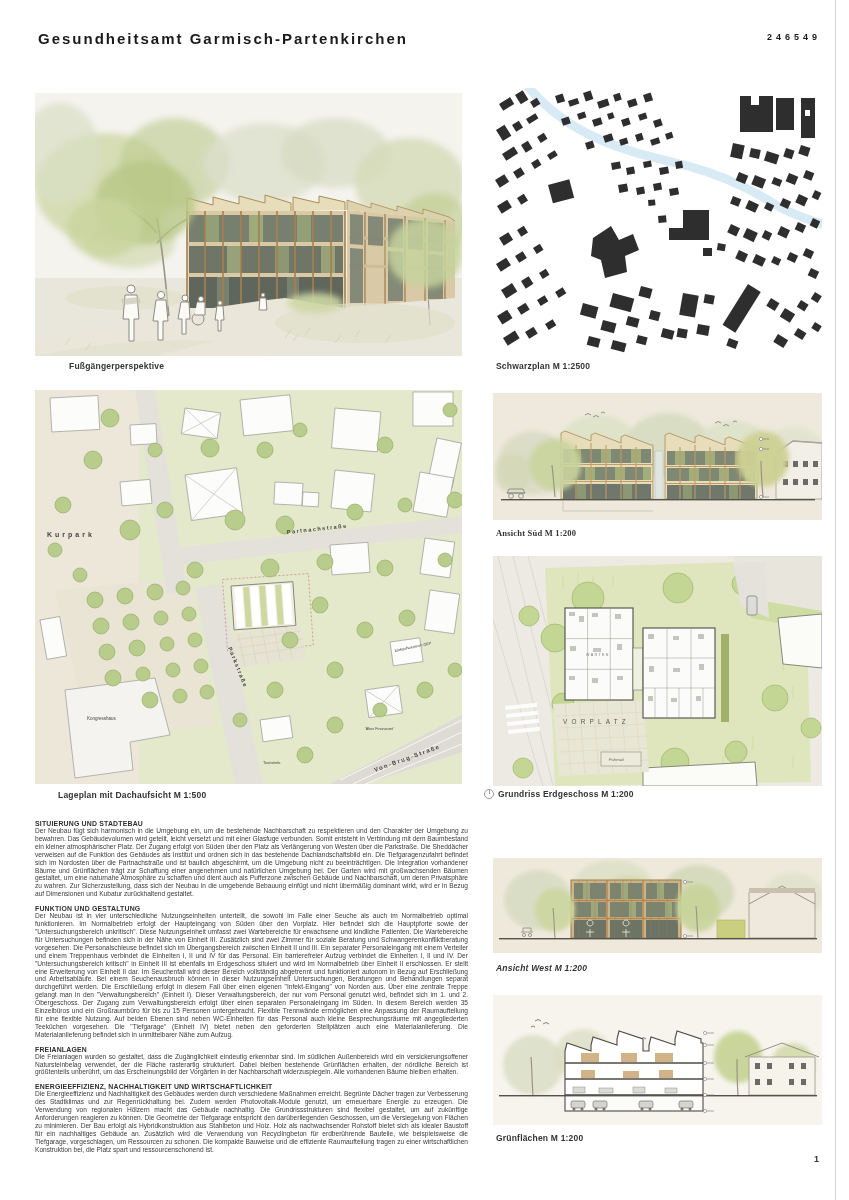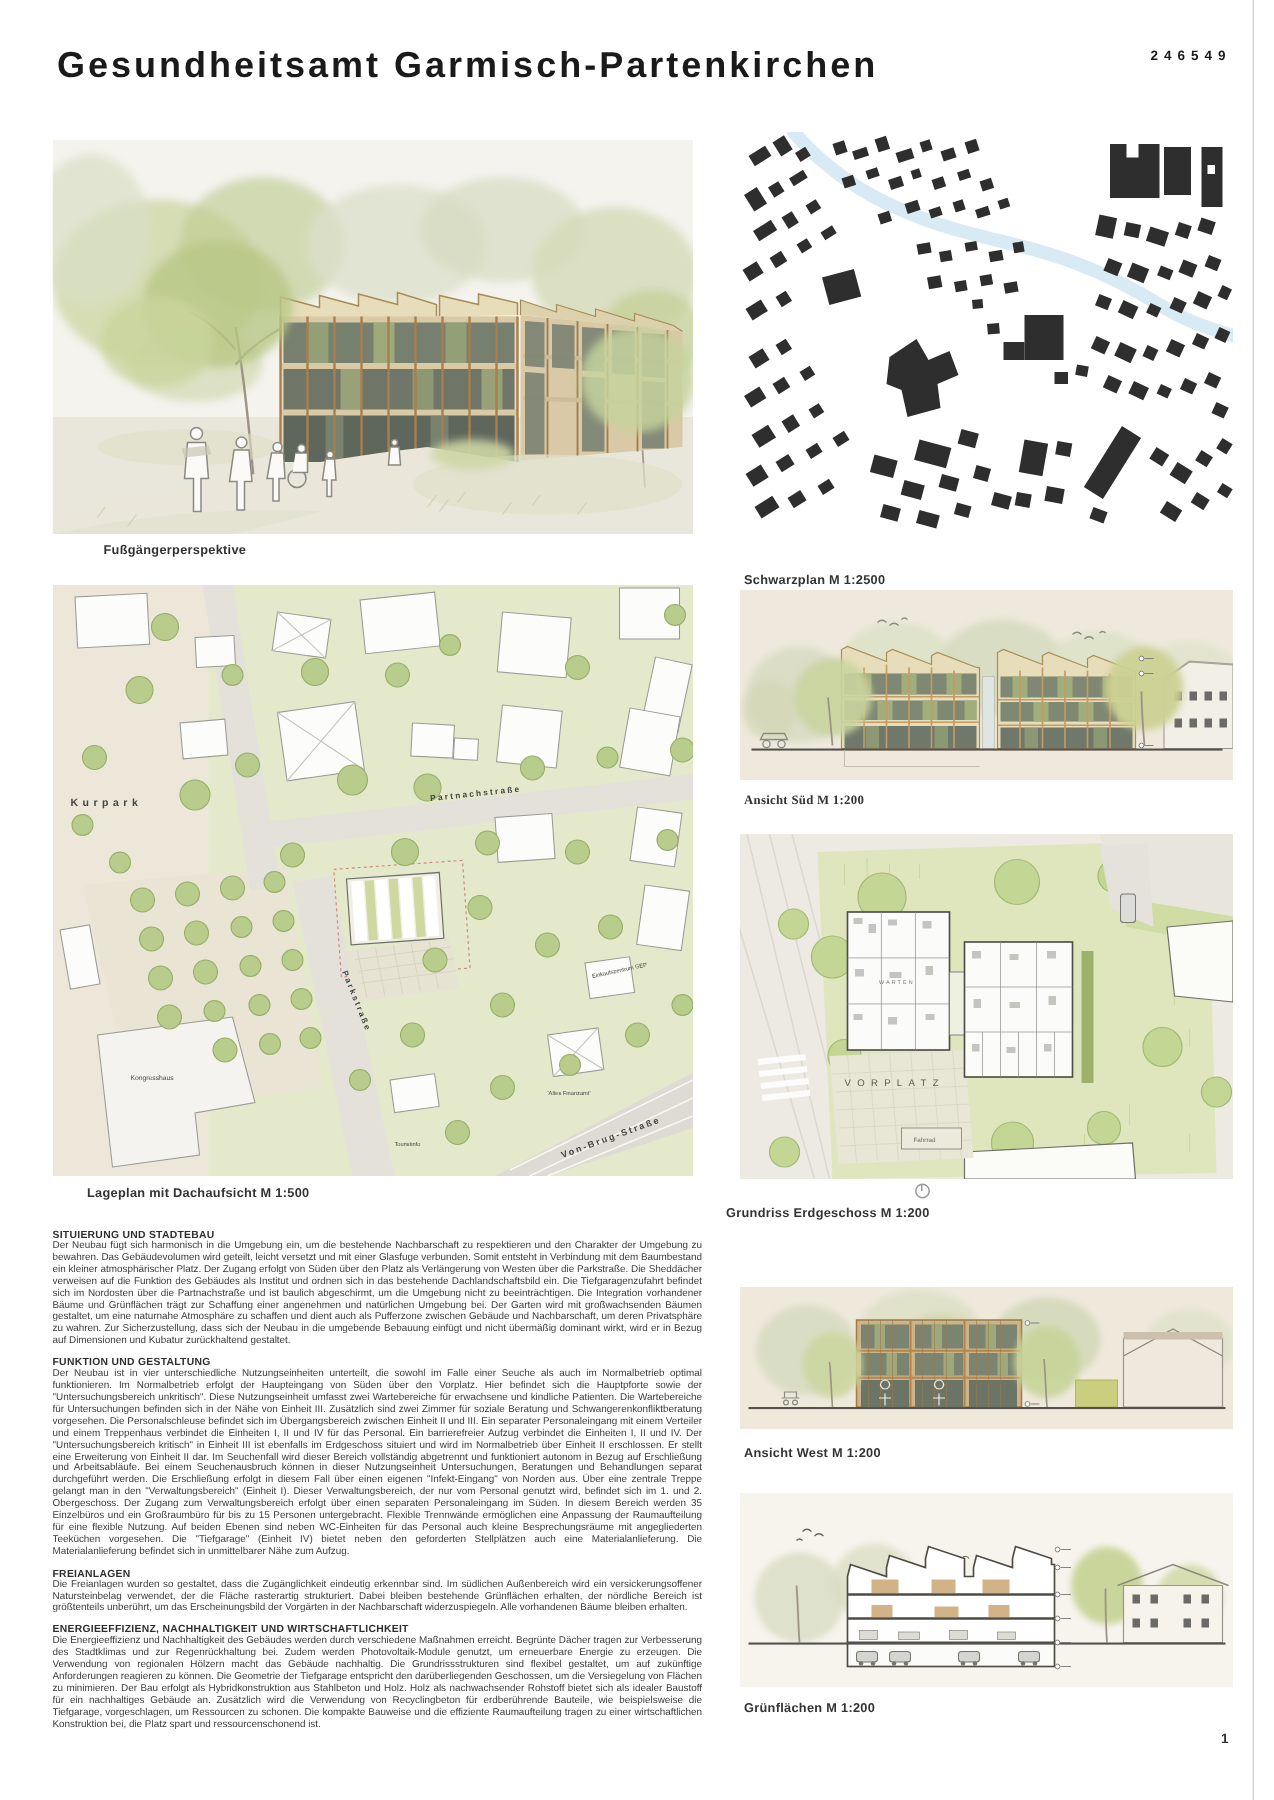--- a/index.html
+++ b/index.html
@@ -1,23 +1,23 @@
 <!DOCTYPE html>
 <html><head>
 <meta charset="utf-8">
 <style>
   html,body{margin:0;padding:0;background:#e8e8e8;}
   .board{position:relative;width:849px;height:1200px;background:#ffffff;margin:0 auto;
          font-family:"Liberation Sans",sans-serif;overflow:hidden;}
   .edge-line{position:absolute;top:0;right:13px;width:1px;height:1200px;background:#d6d6d6;}
-  .title{position:absolute;left:38px;top:30px;font-size:24px;font-weight:bold;color:#1a1a1a;letter-spacing:2px;}
+  .title{position:absolute;left:38px;top:30px;font-size:15px;font-weight:bold;color:#1a1a1a;letter-spacing:2px;}
   .code{position:absolute;right:28px;top:32px;font-size:9px;font-weight:bold;color:#1a1a1a;letter-spacing:4px;}
   .fig{position:absolute;overflow:hidden;}
   .cap{position:absolute;font-size:8.5px;font-weight:bold;color:#333;letter-spacing:.2px;}
-  .cap-row{display:flex;align-items:flex-end;gap:4px;flex-direction:column;}
+  .cap-row{display:flex;align-items:flex-start;gap:4px;}
   .north{width:8px;height:8px;border:1px solid #9a9a9a;border-radius:50%;position:relative;display:inline-block;}
   .north:after{content:"";position:absolute;left:3.5px;top:0;width:1px;height:4px;background:#9a9a9a;}
   .textcol{position:absolute;left:35px;top:820px;width:433px;color:#3b3b3b;}
   .sec{margin-bottom:7px;}
   .sec h3{margin:0;font-size:6.9px;font-weight:bold;color:#2e2e2e;letter-spacing:.2px;}
   .sec p{margin:0;font-size:6.6px;line-height:1.2;text-align:justify;}
   .pageno{position:absolute;right:30px;bottom:36px;font-size:9px;font-weight:bold;color:#333;}
   svg{display:block;}
 </style>
 </head>
@@ -272,21 +272,21 @@
         <rect x="292" y="220" width="12" height="10" transform="rotate(32 292 220)"></rect>
           <rect x="308" y="212" width="9" height="8" transform="rotate(32 308 212)"></rect>
         <rect x="322" y="204" width="8" height="8" transform="rotate(32 322 204)"></rect>
           <rect x="285" y="246" width="12" height="9" transform="rotate(32 285 246)"></rect>
         <rect x="305" y="240" width="10" height="8" transform="rotate(32 305 240)"></rect>
           <rect x="322" y="234" width="8" height="7" transform="rotate(32 322 234)"></rect>
         <rect x="236" y="250" width="10" height="8" transform="rotate(20 236 250)"></rect>
       </g>
     </svg>
   </div>
-  <div class="cap" style="left:496px;top:361px;margin-top:20px;">Schwarzplan M 1:2500</div>
+  <div class="cap" style="left:496px;top:361px;">Schwarzplan M 1:2500</div>
 
   <div class="fig" style="left:35px;top:390px;width:427px;height:394px;">
     <svg width="427" height="394" viewBox="0 0 427 394">
       <rect width="427" height="394" fill="#e4e9cc"></rect>
       <rect x="0" y="0" width="104" height="394" fill="#ece7d9"></rect>
       <path d="M20,200 L155,188 L180,335 L55,350 Z" fill="#e9e4d4"></path>
 
       <path d="M100,0 L120,0 L152,200 L132,204 Z" fill="#e3e1da"></path>
       <path d="M140,158 L427,126 L427,143 L146,175 Z" fill="#e3e1da"></path>
       <path d="M160,198 L186,194 L228,394 L200,394 Z" fill="#e3e1da"></path>
@@ -720,21 +720,21 @@
           <circle cx="37" cy="77" r="1.6"></circle>
       </g>
       <g stroke="#777" stroke-width=".6" fill="#fff">
         <circle cx="192" cy="24" r="1.6"></circle>
           <line x1="194" y1="24" x2="200" y2="24"></line>
         <circle cx="192" cy="78" r="1.6"></circle>
           <line x1="194" y1="78" x2="200" y2="78"></line>
       </g>
     </svg>
   </div>
-  <div class="cap" style="left:496px;top:963px;">Ansicht West M 1:200</div>
+  <div class="cap" style="left:496px;top:963px;font-style:italic;">Ansicht West M 1:200</div>
 
   <div class="fig" style="left:493px;top:995px;width:329px;height:130px;">
     <svg width="329" height="130" viewBox="0 0 329 130">
       <defs>
           <filter id="soft4">
             <feGaussianBlur stdDeviation="2.2"></feGaussianBlur>
           </filter>
         </defs>
       <rect width="329" height="130" fill="#f6f4ed"></rect>
       <g stroke="#66635c" stroke-width=".8" fill="none">

